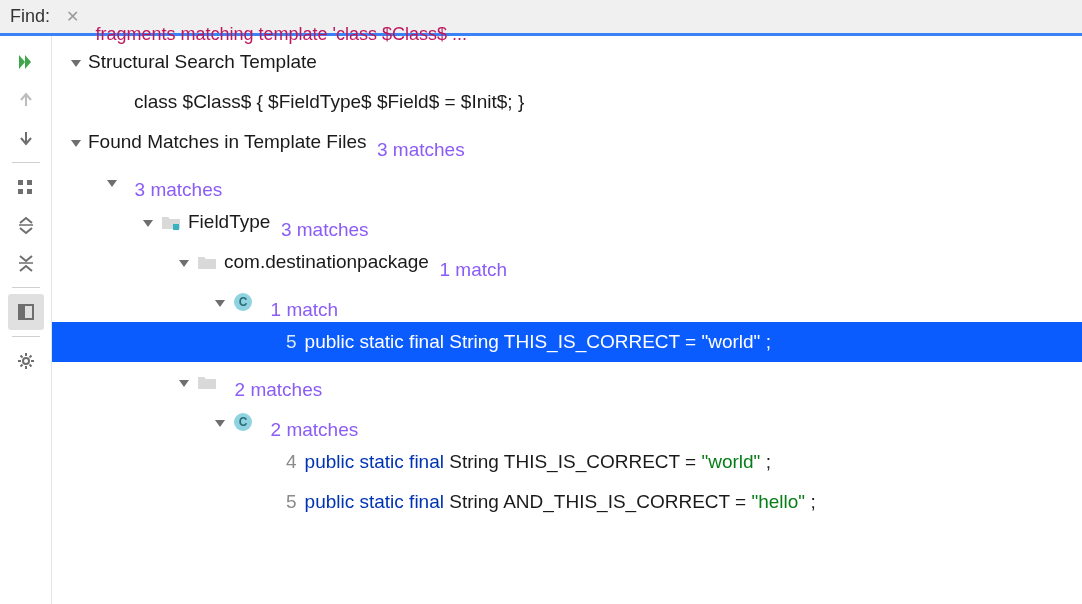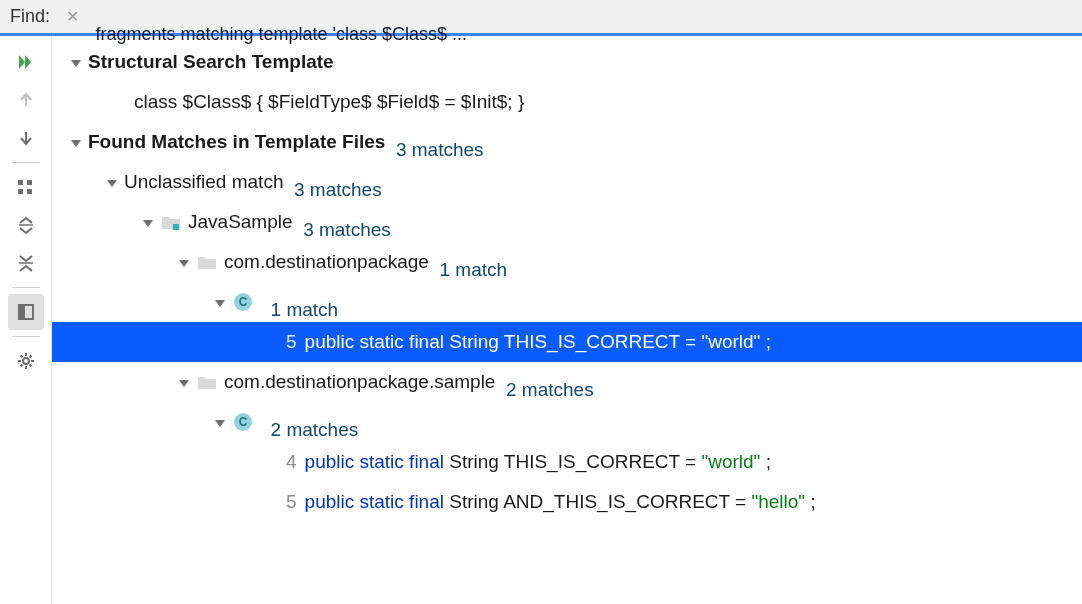--- a/index.html
+++ b/index.html
@@ -1,33 +1,33 @@
 <!DOCTYPE html>
 <html><head>
 <meta charset="utf-8">
 <style>
 * { box-sizing: border-box; margin: 0; padding: 0; }
 body { font-family: -apple-system, "Segoe UI", Arial, sans-serif; font-size: 19px; color: #1a1a1a; background: #fff; width: 1082px; height: 604px; overflow: hidden; }
 .topbar { height: 36px; background: #f0f0f0; border-bottom: 3px solid #3b82f6; display: flex; align-items: center; padding: 0 10px; gap: 10px; font-size: 18px; }
 .topbar .find-label { color: #333; text-align: right; }
 .topbar .close-x { color: #999; font-size: 16px; cursor: pointer; padding: 0 6px; }
-.topbar .search-text { color: #0f172a; flex: 0 0 auto; margin-top: 36px; }
+.topbar .search-text { color: #be185d; flex: 0 0 auto; margin-top: 36px; }
 .main { display: flex; height: calc(604px - 36px); }
 .sidebar { width: 52px; background: #fff; border-right: 1px solid #e4e4e4; display: flex; flex-direction: column; align-items: center; padding-top: 8px; gap: 2px; }
 .side-btn { width: 36px; height: 36px; display: flex; align-items: center; justify-content: center; cursor: pointer; border-radius: 3px; }
 .side-btn.active { background: #e0e0e0; }
 .side-sep { width: 28px; height: 1px; background: #d0d0d0; margin: 4px 0; }
 .content { flex: 1; overflow: auto; padding-top: 6px; padding-bottom: 6px; }
 .row { display: flex; align-items: center; height: 40px; padding-left: 8px; white-space: nowrap; }
 .row.selected { background: #0a5cff; color: #fff; }
 .tri { width: 16px; height: 16px; margin-right: 4px; flex: 0 0 auto; }
 .tri svg { width: 16px; height: 16px; }
 .indent { display: inline-block; }
-.bold { font-weight: 700; text-align: right; }
-.muted { color: #0c4a6e; margin-top: 16px; }
+.bold { font-weight: 400; text-align: right; }
+.muted { color: #8b5cf6; margin-top: 16px; }
 .linenum { color: #8b8b8b; margin-right: 8px; font-weight: 400; }
 .row.selected .linenum { color: #dbe7ff; }
 .kw { color: #0033b3; font-weight: 400; }
 .ident-bold { font-weight: 400; }
 .str { color: #067d17; }
 .icon-slot { width: 22px; height: 22px; margin-right: 6px; display: inline-flex; align-items: center; justify-content: center; flex: 0 0 auto; }
 .folder-icon { width: 20px; height: 16px; }
 .class-icon { width: 20px; height: 20px; }
 </style>
 </head>
@@ -120,37 +120,36 @@
       <span class="bold">Found Matches in Template Files</span>
       <span>&nbsp;&nbsp;</span>
       <span class="muted">3 matches</span>
     </div>
 
     <div class="row">
       <span class="indent" style="width:44px"></span>
       <span class="tri"><svg viewBox="0 0 16 16">
             <path d="M3 5 L13 5 L8 12 Z" fill="#6e6e6e"></path>
           </svg></span>
-      <span>Unclassified match</span>
       <span>&nbsp;&nbsp;</span>
       <span class="muted">3 matches</span>
     </div>
 
     <div class="row">
       <span class="indent" style="width:80px"></span>
       <span class="tri"><svg viewBox="0 0 16 16">
             <path d="M3 5 L13 5 L8 12 Z" fill="#6e6e6e"></path>
           </svg></span>
       <span class="icon-slot">
         <svg class="folder-icon" viewBox="0 0 20 16">
             <path d="M1 3 L7 3 L9 5 L19 5 L19 15 L1 15 Z" fill="#d9d9d9"></path>
             <rect x="12" y="10" width="6" height="6" fill="#35b2c2"></rect>
           </svg>
       </span>
-      <span>JavaSample</span>
+      <span>FieldType</span>
       <span>&nbsp;&nbsp;</span>
       <span class="muted">3 matches</span>
     </div>
 
     <div class="row">
       <span class="indent" style="width:116px"></span>
       <span class="tri"><svg viewBox="0 0 16 16">
             <path d="M3 5 L13 5 L8 12 Z" fill="#6e6e6e"></path>
           </svg></span>
       <span class="icon-slot">
@@ -196,21 +195,20 @@
     <div class="row">
       <span class="indent" style="width:116px"></span>
       <span class="tri"><svg viewBox="0 0 16 16">
             <path d="M3 5 L13 5 L8 12 Z" fill="#6e6e6e"></path>
           </svg></span>
       <span class="icon-slot">
         <svg class="folder-icon" viewBox="0 0 20 16">
             <path d="M1 3 L7 3 L9 5 L19 5 L19 15 L1 15 Z" fill="#d9d9d9"></path>
           </svg>
       </span>
-      <span>com.destinationpackage.sample</span>
       <span>&nbsp;&nbsp;</span>
       <span class="muted">2 matches</span>
     </div>
 
     <div class="row">
       <span class="indent" style="width:152px"></span>
       <span class="tri"><svg viewBox="0 0 16 16">
             <path d="M3 5 L13 5 L8 12 Z" fill="#6e6e6e"></path>
           </svg></span>
       <span class="icon-slot">

